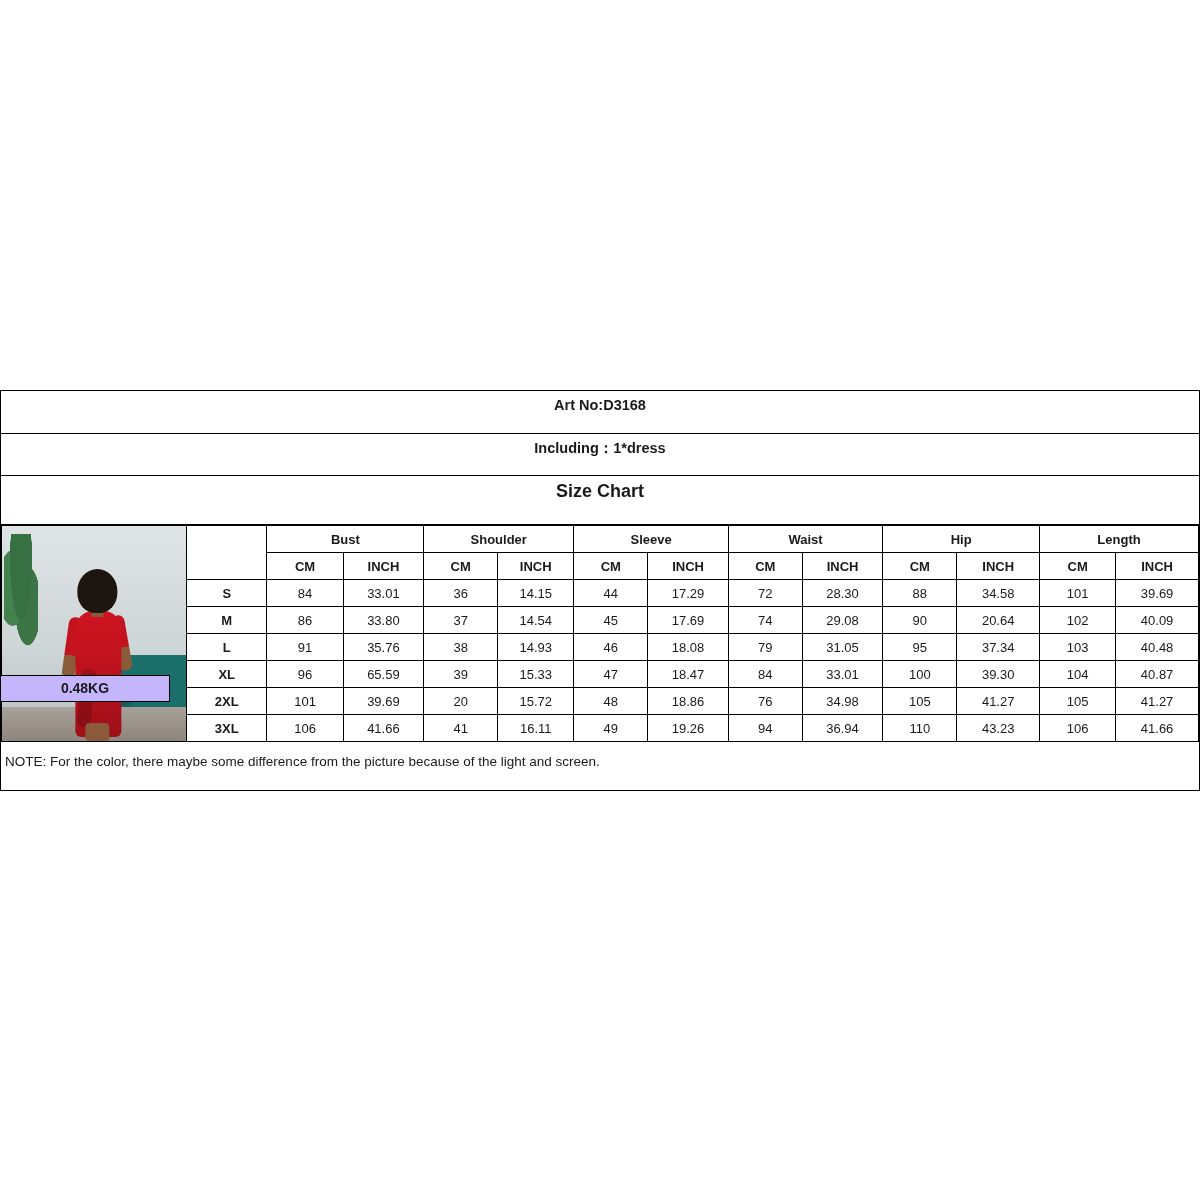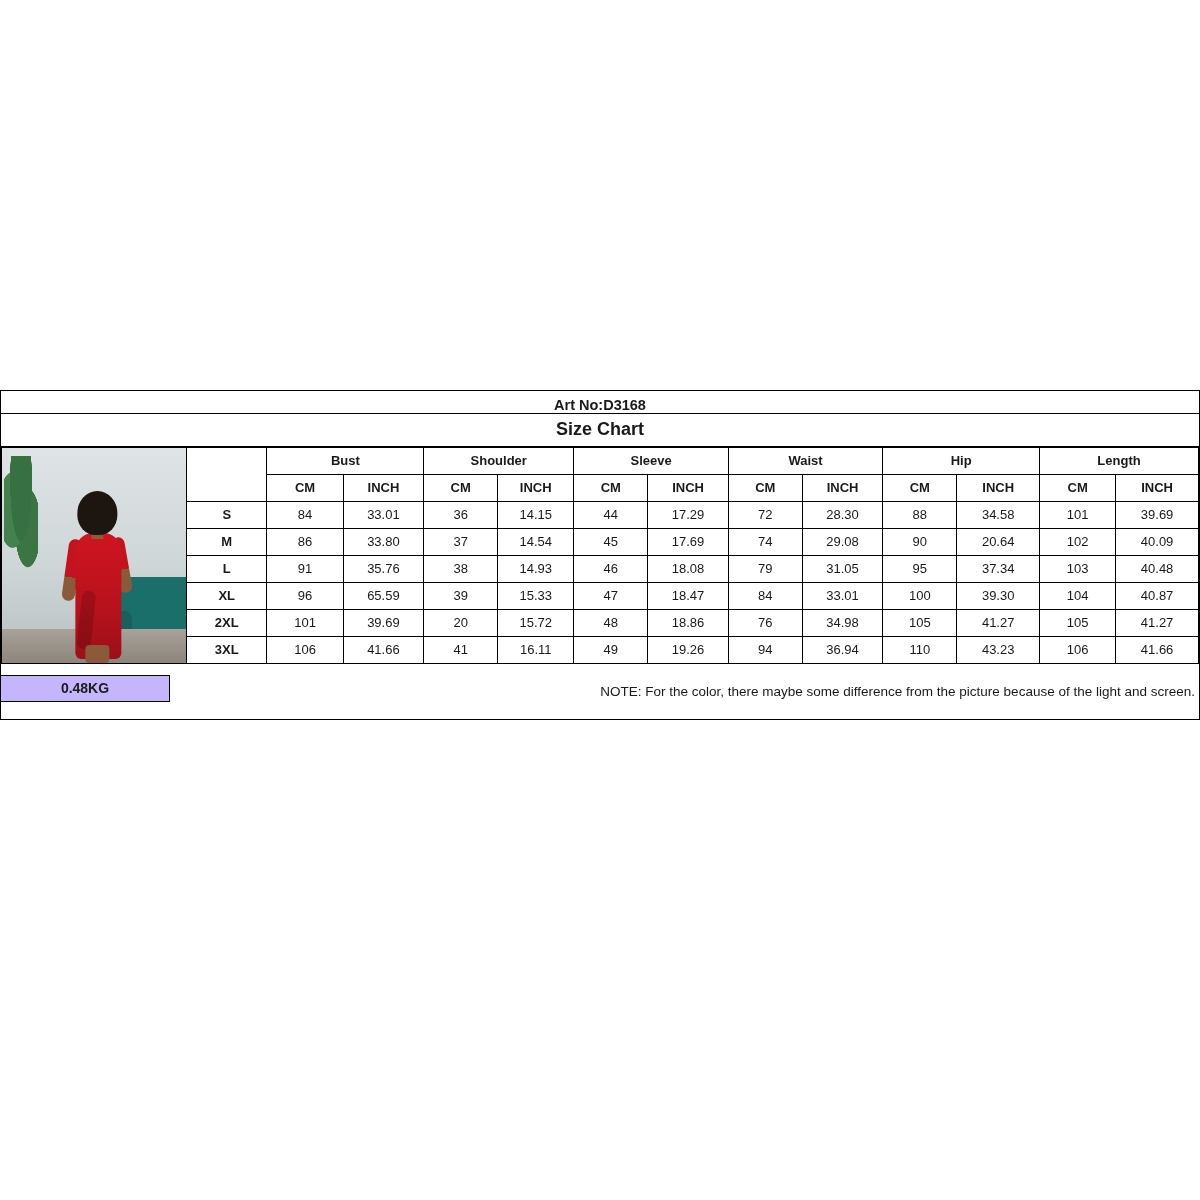--- a/index.html
+++ b/index.html
@@ -26,25 +26,25 @@
   }
   .row-line {
     border-bottom: 1px solid #000;
     box-sizing: border-box;
   }
   .hdr {
     text-align: center;
     font-weight: bold;
     font-size: 15px;
     line-height: 1;
-    padding: 7px 0 0 0;
+    padding: 7px 0 20px 0;
   }
   .hdr.art { font-size: 14.5px; }
   .hdr.including { font-size: 14.5px; }
-  .hdr.title { font-size: 18px; padding: 6px 0 8px 0; }
+  .hdr.title { font-size: 18px; padding: 6px 0 24px 0; }
 
   table.size {
     border-collapse: collapse;
     width: 100%;
     table-layout: fixed;
   }
   table.size td, table.size th {
     border: 1px solid #000;
     text-align: center;
     vertical-align: middle;
@@ -206,31 +206,31 @@
     height: 18px;
     background: #8a5a3b;
     border-radius: 4px;
   }
   .notes {
     padding: 10px 4px 14px 4px;
     font-size: 13.5px;
     line-height: 1.45;
   }
   .notes p {
-    margin: 8px 0 20px 0;
-    text-align: right;
+    margin: 0 0 20px 0;
   }
   .notes p:last-child { margin-bottom: 4px; }
 </style>
 </head>
 <body>
 
 <div class="sheet">
 
   <div class="hdr art row-line">Art No:D3168</div>
+  <div class="hdr including row-line">Including：1*dress</div>
   <div class="hdr title row-line">Size Chart</div>
 
   <table class="size">
     <colgroup>
       <col style="width:170px">
       <col style="width:74px">
       <col style="width:70px">
         <col style="width:74px">
       <col style="width:68px">
         <col style="width:70px">

